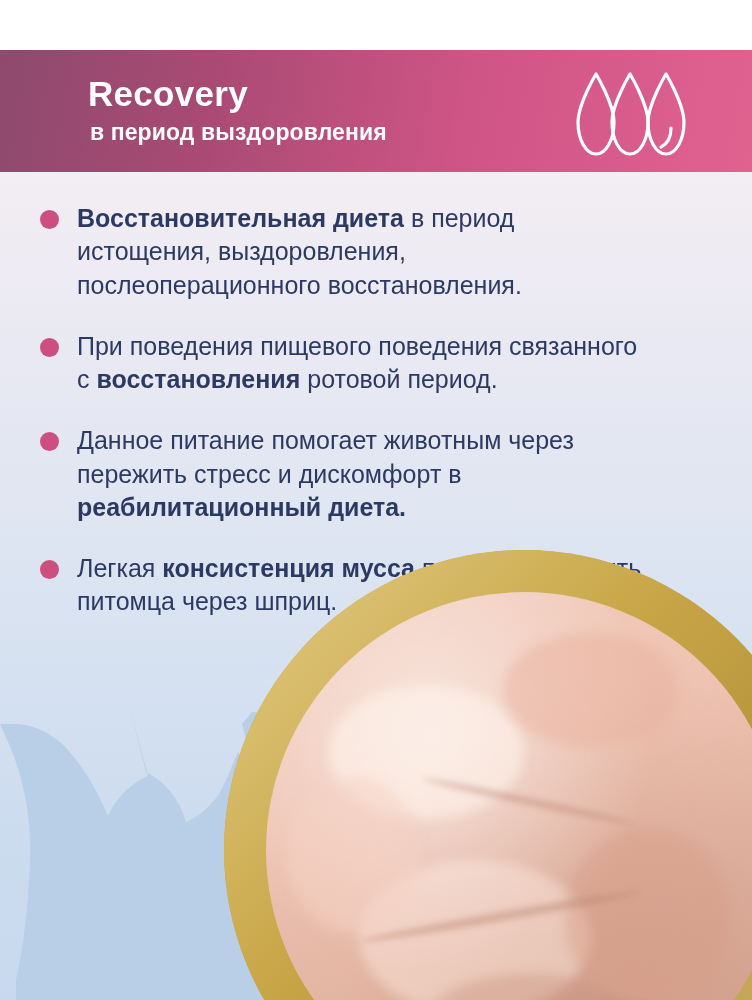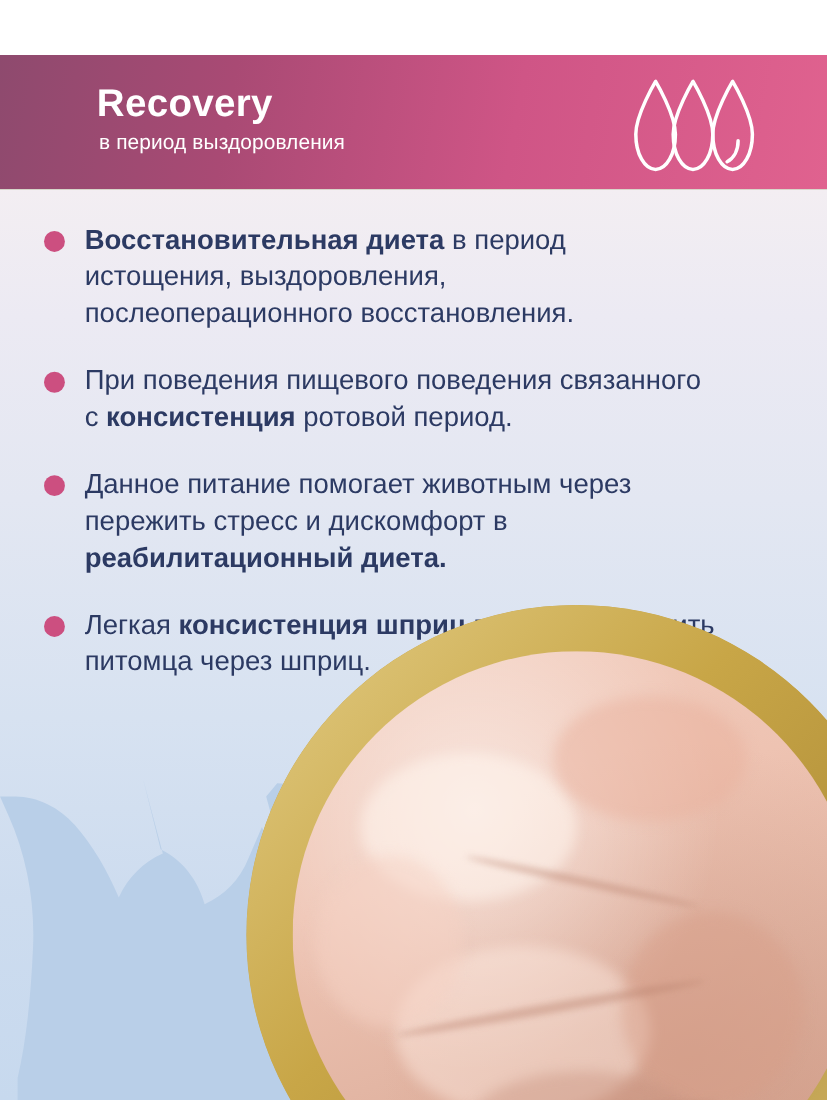--- a/index.html
+++ b/index.html
@@ -8,21 +8,21 @@
     background: #ffffff;
   }
   body {
     font-family: "Liberation Sans", sans-serif;
   }
   .page {
     position: relative;
     width: 752px;
     height: 1000px;
     overflow: hidden;
-    background: #4d7c0f;
+    background: #fde047;
   }
 
   
   .top-strip {
     position: absolute;
     left: 0; top: 0;
     width: 752px;
     height: 50px;
     background: #ffffff;
   }
@@ -44,22 +44,22 @@
   }
   .header-title {
     font-size: 35px;
     font-weight: bold;
     letter-spacing: 0.3px;
     line-height: 1.05;
     margin: 0;
     color: #ffffff;
   }
   .header-sub {
-    font-size: 19px;
-    font-weight: 400;
+    font-size: 23px;
+    font-weight: 700;
     margin: 6px 0 0 2px;
     color: #ffffff;
     letter-spacing: 0.1px;
   }
   .drops-icon {
     position: absolute;
     right: 48px;
     top: 18px;
     width: 130px;
     height: 92px;
@@ -210,29 +210,29 @@
       </g>
     </svg>
 
     <div class="bullets">
       <div class="bullet-row">
         <span class="bullet-dot" style="background: rgb(204, 79, 128);"></span>
         <span class="bullet-text"><b>Восстановительная диета</b><span> в период истощения, выздоровления, послеоперационного восстановления.</span></span>
       </div>
       <div class="bullet-row">
         <span class="bullet-dot" style="background: rgb(204, 79, 128);"></span>
-        <span class="bullet-text"><span>При поведения пищевого поведения связанного с </span><b>консистенция</b><span> ротовой период.</span></span>
+        <span class="bullet-text"><span>При поведения пищевого поведения связанного с </span><b>восстановления</b><span> ротовой период.</span></span>
       </div>
       <div class="bullet-row">
         <span class="bullet-dot" style="background: rgb(204, 79, 128);"></span>
         <span class="bullet-text"><span>Данное питание помогает животным через пережить стресс и дискомфорт в </span><b>реабилитационный диета.</b></span>
       </div>
       <div class="bullet-row">
         <span class="bullet-dot" style="background: rgb(204, 79, 128);"></span>
-        <span class="bullet-text"><span>Легкая </span><b>консистенция шприц</b><span> позволяет кормить питомца через шприц.</span></span>
+        <span class="bullet-text"><span>Легкая </span><b>консистенция мусса</b><span> позволяет кормить питомца через шприц.</span></span>
       </div>
     </div>
 
     <div class="can-photo">
       <div class="can-rim"></div>
       <div class="can-mousse">
         <div class="mousse-tex m1"></div>
         <div class="mousse-tex m2"></div>
         <div class="mousse-tex m3"></div>
         <div class="mousse-tex m4"></div>

